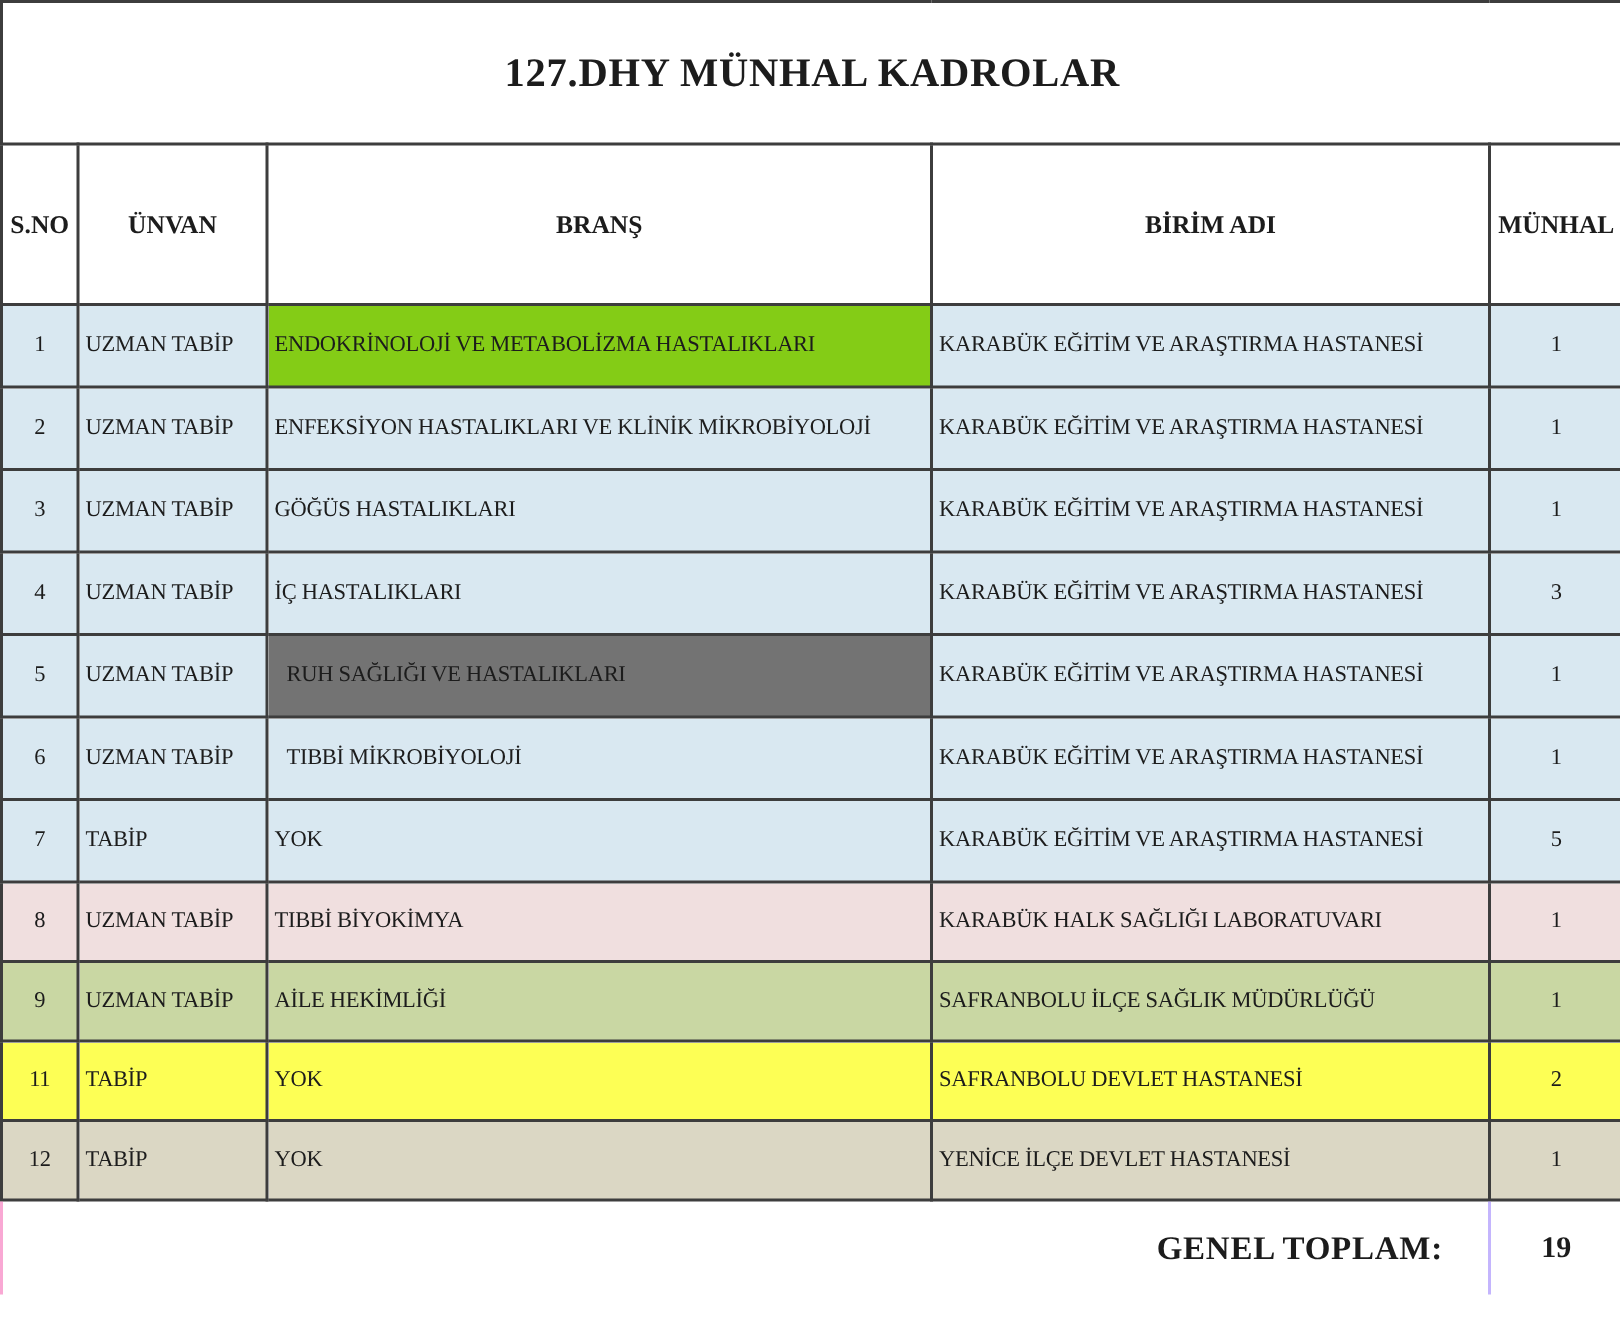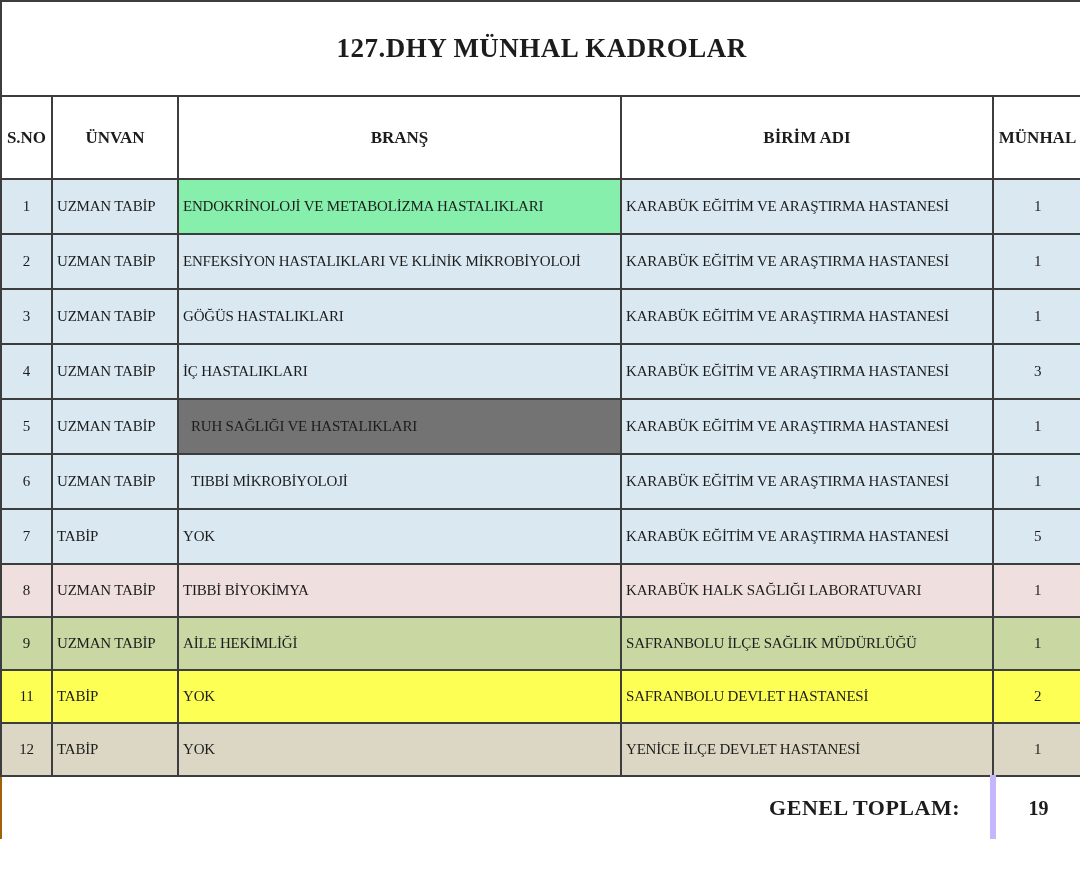--- a/index.html
+++ b/index.html
@@ -44,50 +44,50 @@
     border-top: 2px solid #3d3d3d;
     border-right: none;
   }
   
   tr.header-row th {
     height: 81px;
     background: #ffffff;
     text-align: center;
     font-weight: bold;
     font-size: 17px;
-    padding: 0 1px;
+    padding: 12px 1px;
   }
   
   tbody.body-rows td {
     font-size: 15px;
     letter-spacing: -0.2px;
     padding: 0;
   }
   tbody.body-rows td.center { text-align: center; }
   tbody.body-rows td.left   { text-align: left; padding-left: 4px; }
   tbody.body-rows tr        { height: 53px; }
   tbody.body-rows tr.tall   { height: 55px; }
   
   tr.footer-row td {
     height: 60px;
     background: #ffffff;
     border-bottom: none;
     border-right: none;
     border-left: none;
   }
   tr.footer-row td.footer-label {
-    border-left: 2px solid #a16207;
+    border-left: 2px solid #f9a8d4;
     text-align: right;
     font-weight: bold;
     font-size: 22px;
     padding-right: 30px;
     letter-spacing: 0.5px;
   }
   tr.footer-row td.footer-total {
-    border-left: 6px solid #c4b5fd;
+    border-left: 2px solid #c4b5fd;
     text-align: center;
     font-weight: bold;
     font-size: 20px;
   }
 </style>
 </head>
 <body>
 
 <div class="sheet">
   <table class="kadro">
@@ -107,21 +107,21 @@
         <th>ÜNVAN</th>
         <th>BRANŞ</th>
         <th>BİRİM ADI</th>
         <th>MÜNHAL</th>
       </tr>
     </tbody>
     <tbody class="body-rows" id="table-body">
         <tr class="tall">
           <td class="center" style="background: rgb(217, 232, 241);">1</td>
           <td class="left" style="background: rgb(217, 232, 241);">UZMAN TABİP</td>
-          <td class="left" style="background: #86efac;">ENDOKRİNOLOJİ VE METABOLİZMA HASTALIKLARI</td>
+          <td class="left" style="background: #84cc16;">ENDOKRİNOLOJİ VE METABOLİZMA HASTALIKLARI</td>
           <td class="left" style="background: rgb(217, 232, 241);">KARABÜK EĞİTİM VE ARAŞTIRMA HASTANESİ</td>
           <td class="center" style="background: rgb(217, 232, 241);">1</td>
         </tr>
         <tr class="tall">
           <td class="center" style="background: rgb(217, 232, 241);">2</td>
           <td class="left" style="background: rgb(217, 232, 241);">UZMAN TABİP</td>
           <td class="left" style="background: rgb(217, 232, 241);">ENFEKSİYON HASTALIKLARI VE KLİNİK MİKROBİYOLOJİ</td>
           <td class="left" style="background: rgb(217, 232, 241);">KARABÜK EĞİTİM VE ARAŞTIRMA HASTANESİ</td>
           <td class="center" style="background: rgb(217, 232, 241);">1</td>
         </tr>

